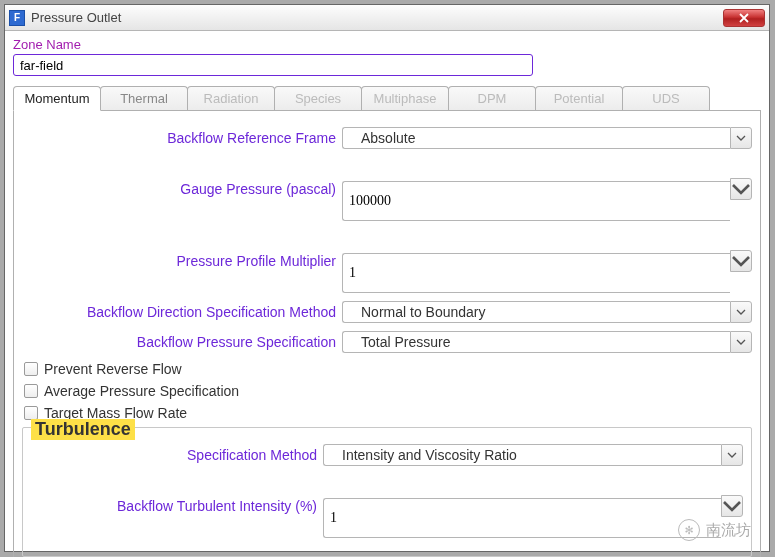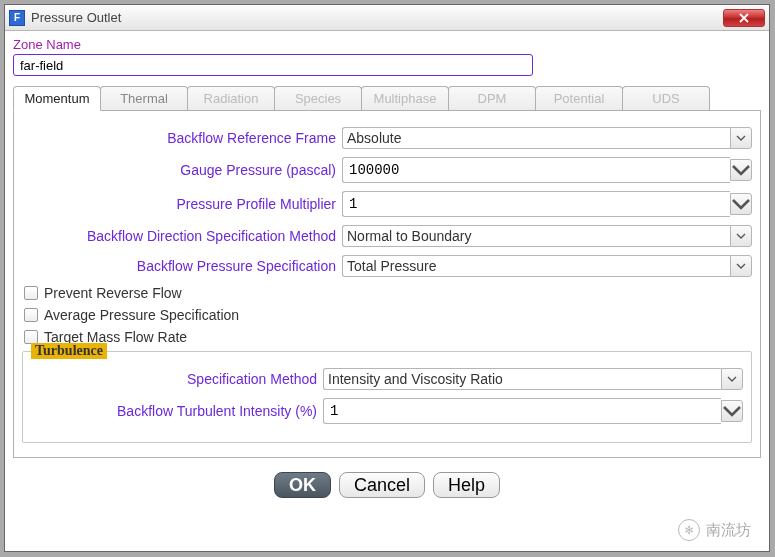--- a/index.html
+++ b/index.html
@@ -130,42 +130,43 @@
     align-items: center;
     height: 22px;
   }
   .dropdown .dd-val {
     flex: 1;
     border: 1px solid #b5b5b5;
     border-right: none;
     border-radius: 3px 0 0 3px;
     height: 22px;
     line-height: 20px;
-    padding: 0 4px;
+    padding: 0 18px;
     background: #fff;
     font-size: 14px;
   }
   .dropdown .dd-btn {
     width: 22px; height: 22px;
     border: 1px solid #b5b5b5;
     border-radius: 0 3px 3px 0;
     background: linear-gradient(#fafafa, #e6e6e6);
     display: flex; align-items: center; justify-content: center;
     cursor: pointer;
   }
   .dd-btn svg { width: 10px; height: 6px; }
   .txtinput {
     flex: 1;
     border: 1px solid #b5b5b5;
     border-right: none;
     border-radius: 3px 0 0 3px;
-    height: 26px;
+    height: 40px;
     padding: 0 6px;
     font-size: 14px;
-    font-family: Liberation Mono, monospace;
+    font-family: Liberation Serif, serif;
+    margin-top: 24px;
   }
   .spincol {
     width: 22px; height: 22px;
     border: 1px solid #b5b5b5;
     border-radius: 0 3px 3px 0;
     background: linear-gradient(#fafafa, #e6e6e6);
     display: flex; align-items: center; justify-content: center;
     cursor: pointer;
   }
 
@@ -189,25 +190,24 @@
   .groupbox {
     border: 1px solid #c8c8c8;
     border-radius: 2px;
     padding: 6px 8px 10px 8px;
     margin-top: 6px;
     position: relative;
   }
   .grouplabel {
     position: absolute;
     top: -9px; left: 8px;
-    background: #eab308;
+    background: #fde047;
     padding: 0 4px;
     font-weight: bold;
-    font-size: 14px;
-    font-family: Liberation Serif, serif;
+    font-size: 18px;
   }
   .grouplabel-fake { height: 4px; }
   .groupbox .row .label {
     width: 292px;
   }
 
   
   .btnrow {
     display: flex;
     justify-content: center;

